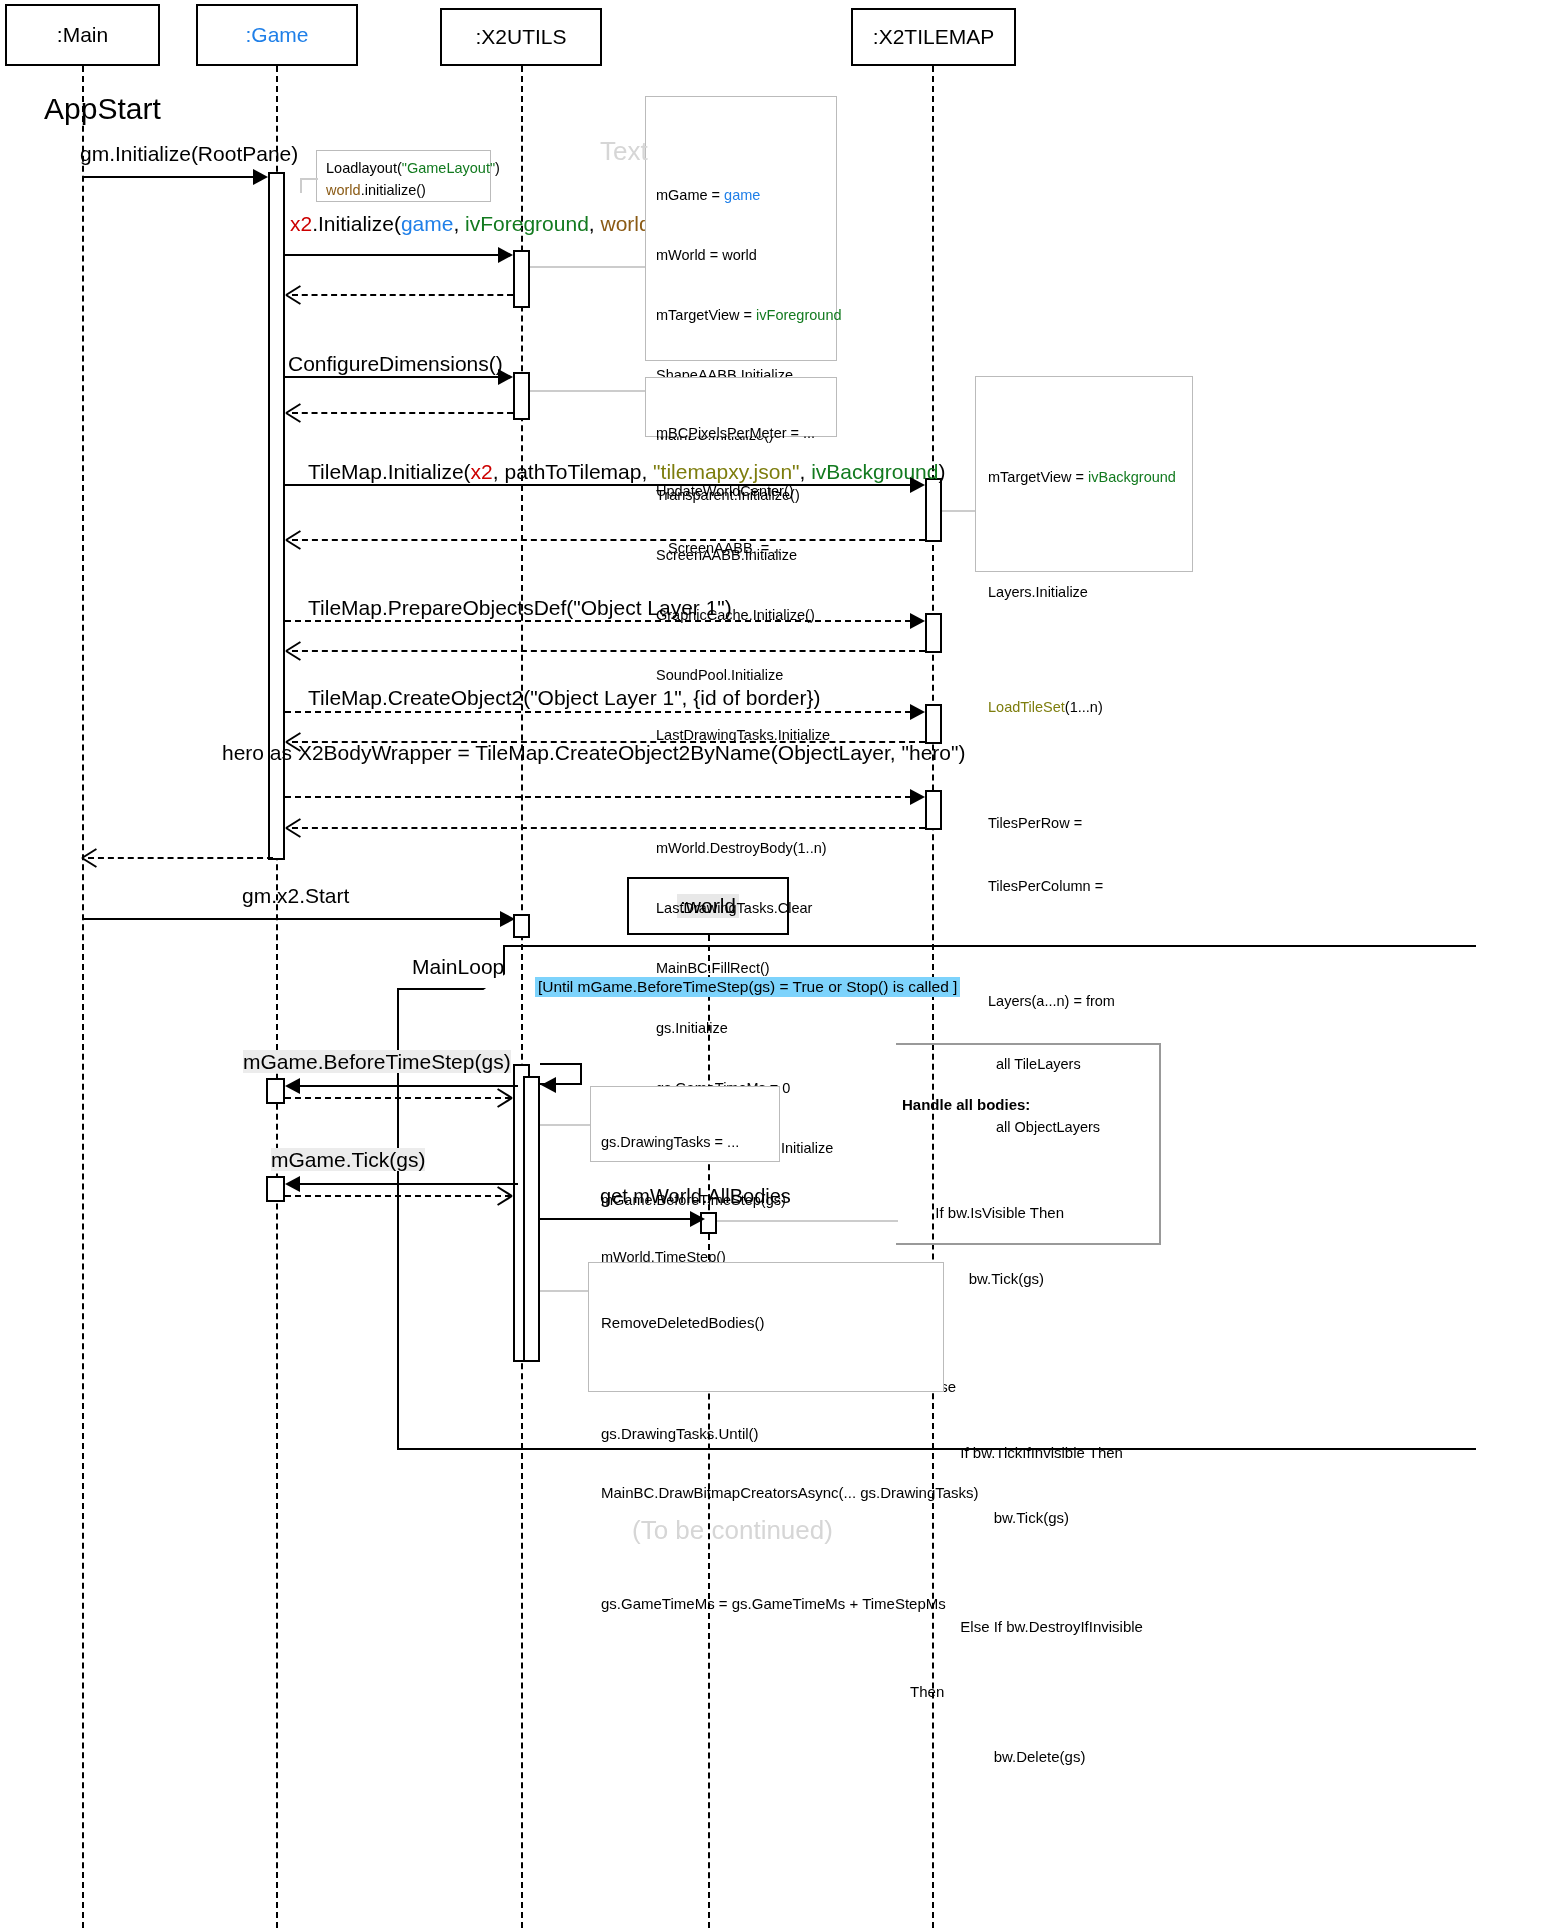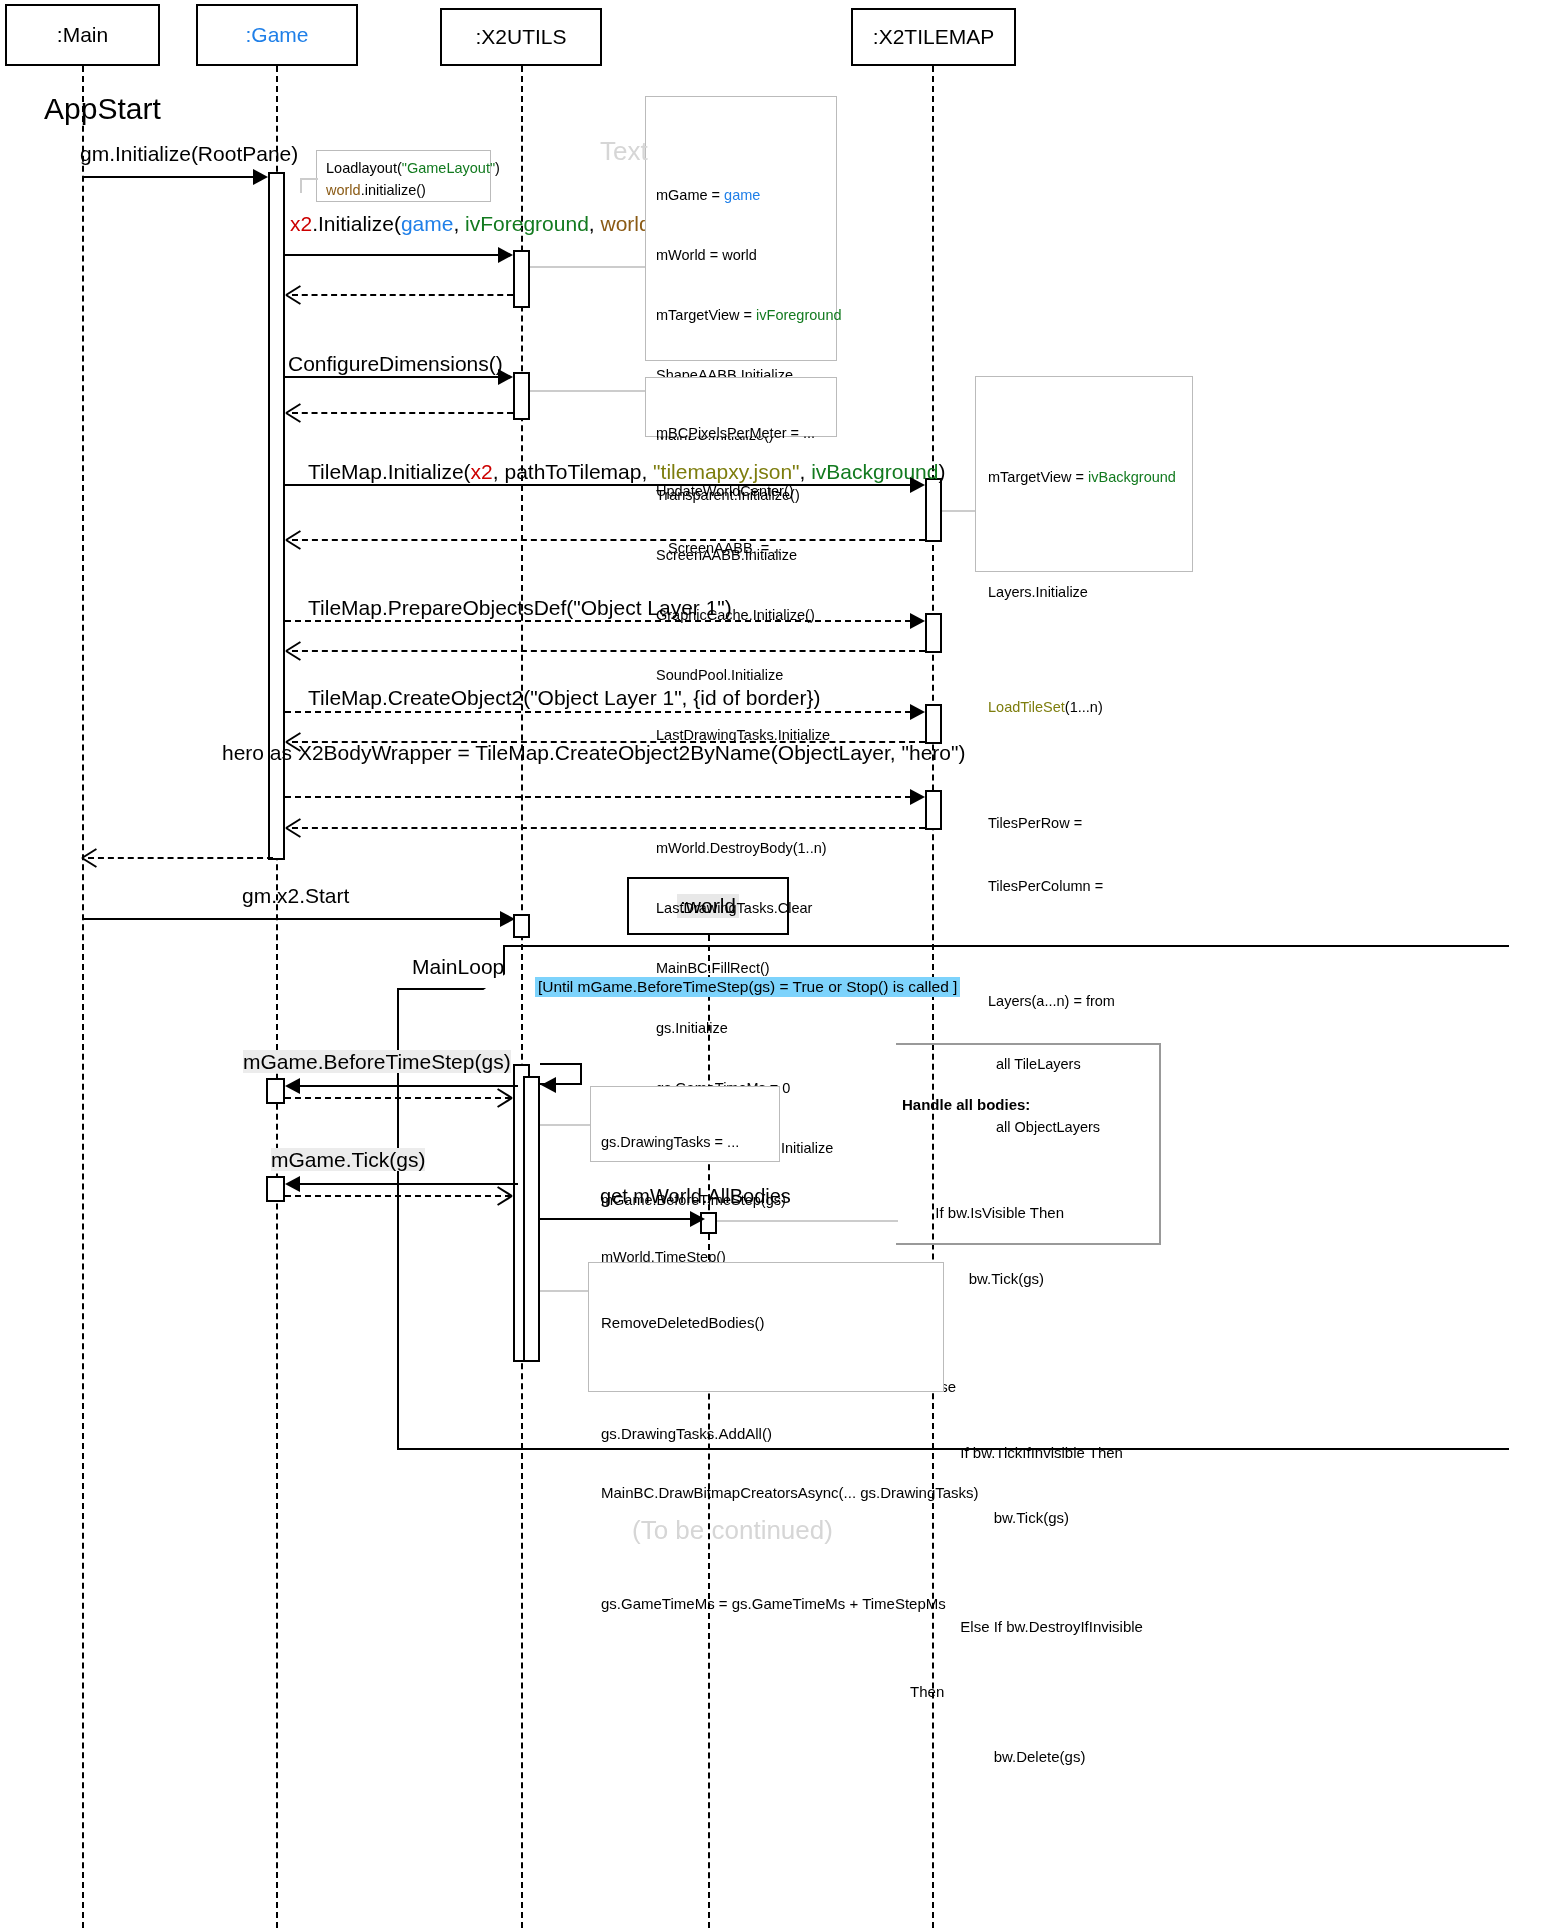--- a/index.html
+++ b/index.html
@@ -1,17 +1,17 @@
 <!DOCTYPE html>
 <html><head>
 <meta charset="utf-8">
 <style>
   html,body{margin:0;padding:0;background:#fff;}
   body{font-family:"Liberation Sans", sans-serif;color:#000;}
-  #stage{position:relative;width:1476px;height:1928px;overflow:hidden;background:#fff;padding-left:33px;}
+  #stage{position:relative;width:1476px;height:1928px;overflow:hidden;background:#fff;}
   .lifeline-box{position:absolute;border:2px solid #000;background:#fff;
     display:flex;align-items:center;justify-content:center;font-size:21px;box-sizing:border-box;}
   .lifeline-box.blue{color:#1f7fe8;}
   .lifeline-box.shaded span{background:#e8e8e8;padding:0 3px;}
   .lifeline{position:absolute;width:0;border-left:2px dashed #000;}
   .act{position:absolute;background:#fff;border:2px solid #000;box-sizing:border-box;}
   .msg{position:absolute;height:0;border-top:2px solid #000;}
   .msg.dash{border-top:2px dashed #000;}
   .arrowR{position:absolute;width:0;height:0;border-top:8px solid transparent;
     border-bottom:8px solid transparent;border-left:15px solid #000;}
@@ -247,21 +247,21 @@
     <div></div>
     <div>              Else If bw.DestroyIfInvisible</div>
     <div>  Then</div>
     <div>                      bw.Delete(gs)</div>
   </div>
   <div class="connector" style="left:717px;top:1220px;width:181px;"></div>
 
   <div class="note" style="left:588px;top:1262px;width:356px;height:130px;padding:10px 12px;font-size:15px;">
     <div>RemoveDeletedBodies()</div>
     <div style="height:12px;"></div>
-    <div>gs.DrawingTasks.AddAll()</div>
+    <div>gs.DrawingTasks.Until()</div>
     <div>MainBC.DrawBitmapCreatorsAsync(... gs.DrawingTasks)</div>
     <div style="height:12px;"></div>
     <div>gs.GameTimeMs = gs.GameTimeMs + TimeStepMs</div>
   </div>
   <div class="connector" style="left:540px;top:1290px;width:48px;"></div>
 
   <div class="watermark" style="left:632px;top:1515px;">(To be continued)</div>
 
 </div>
 

